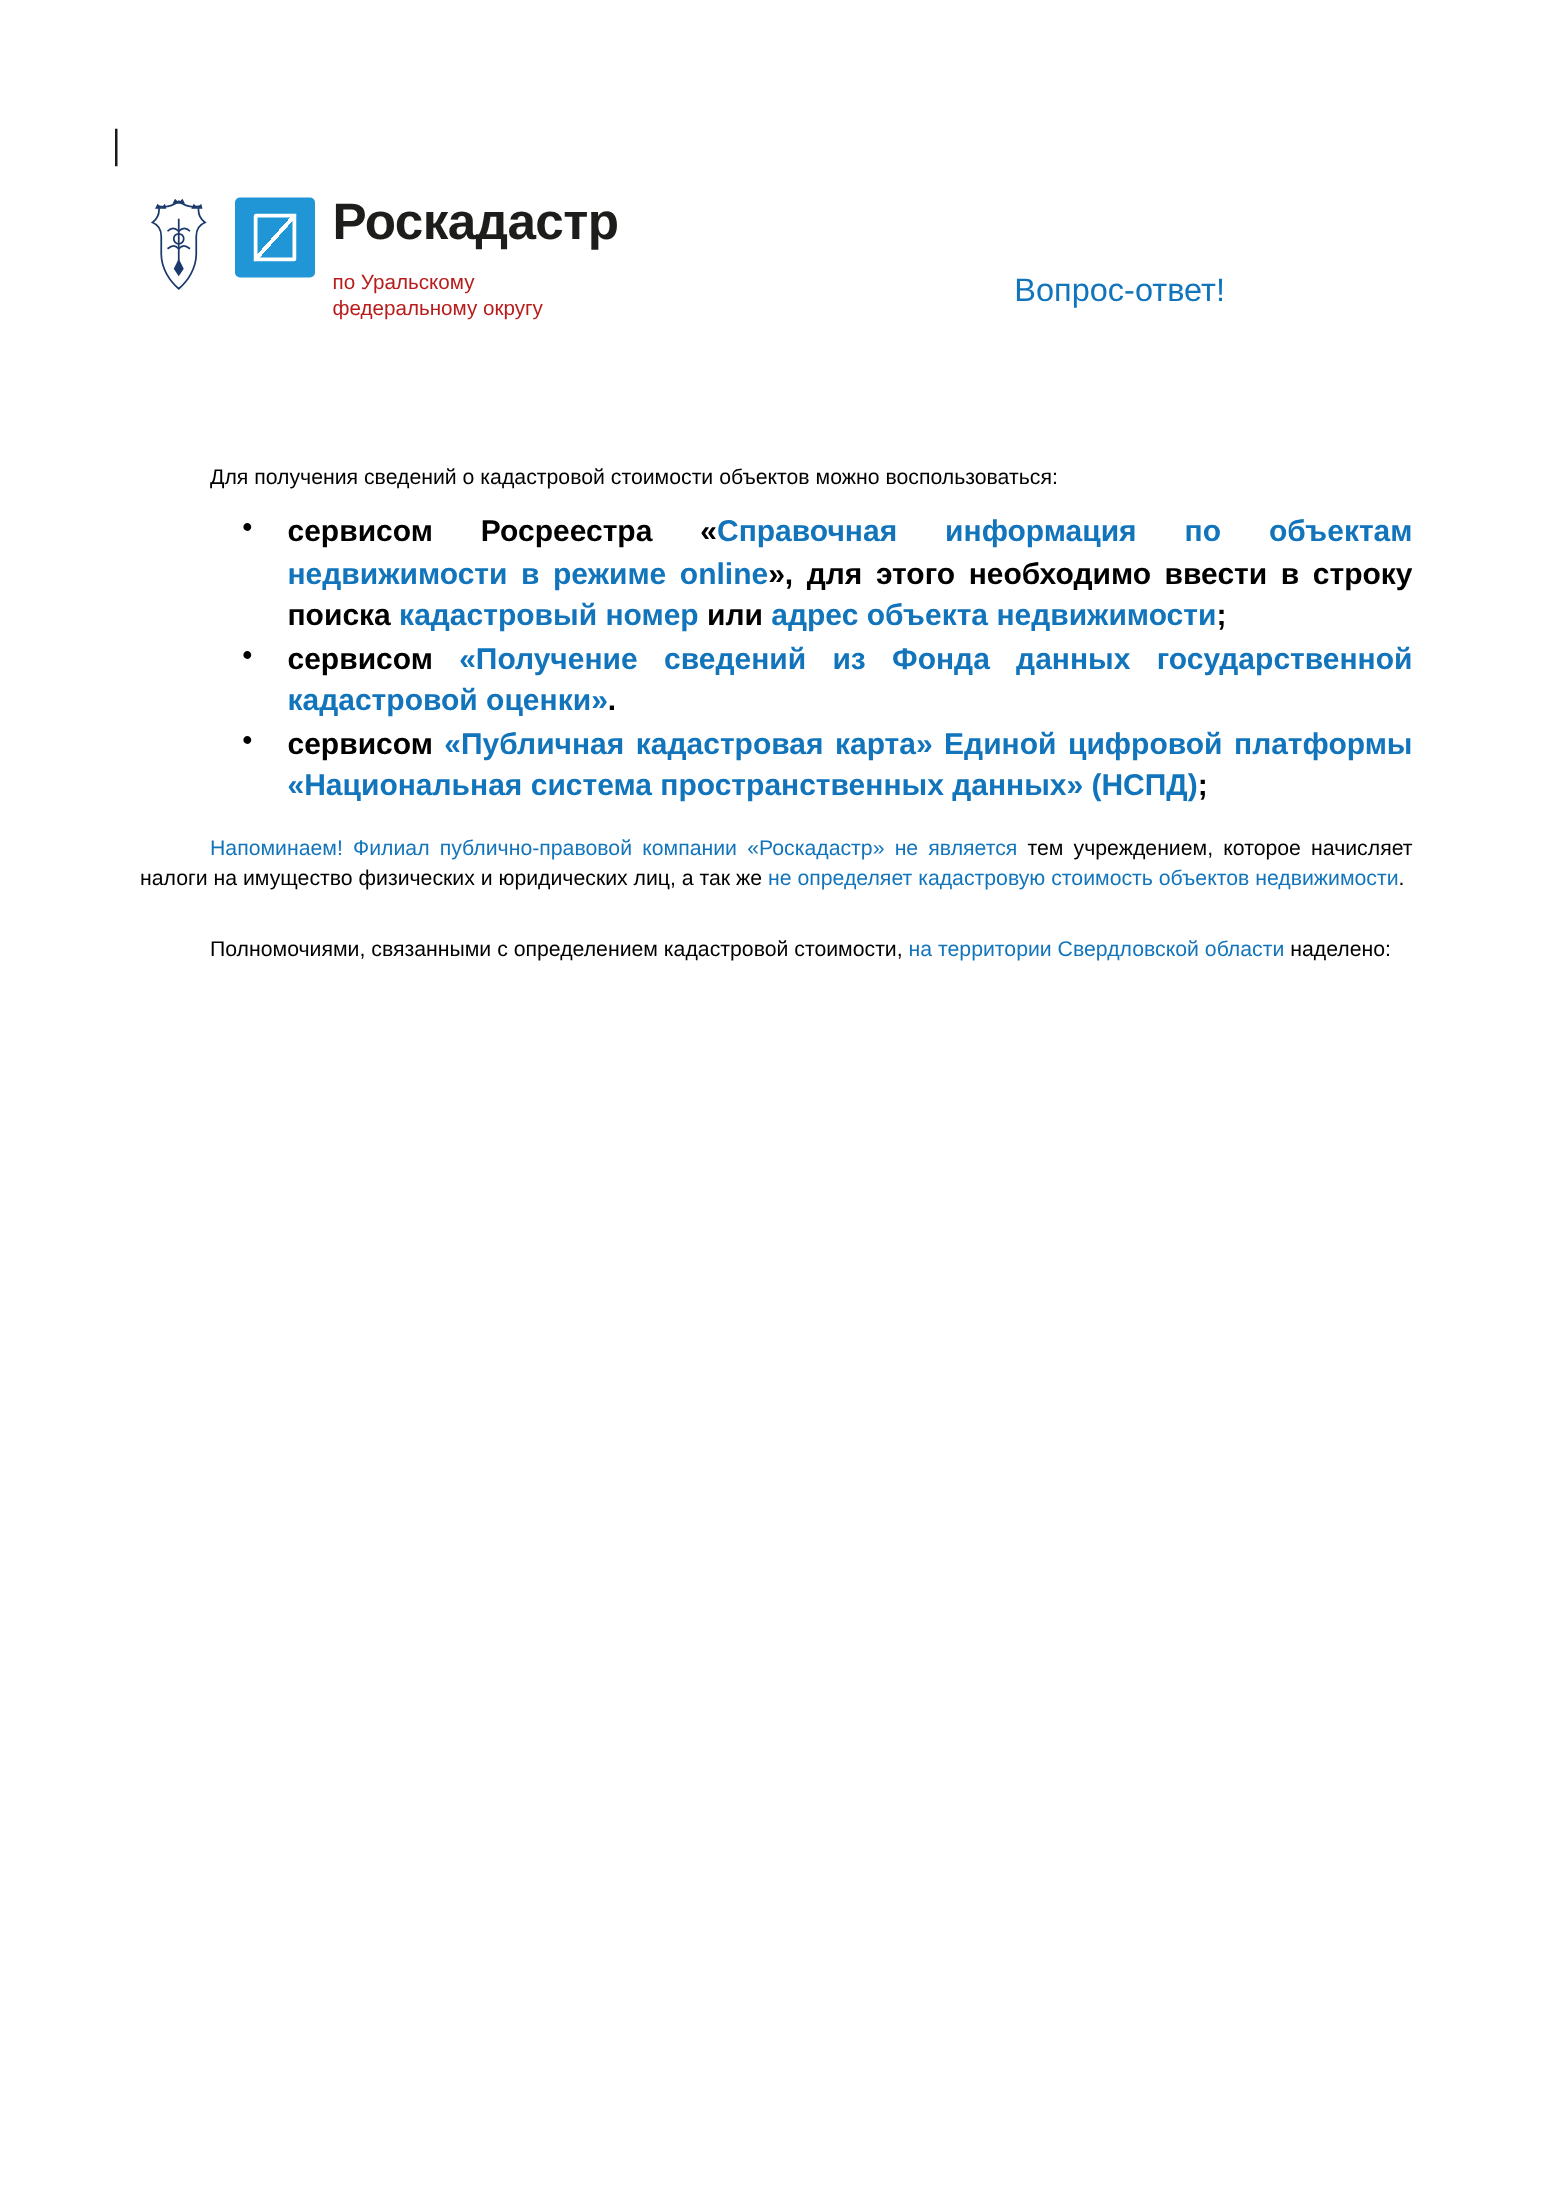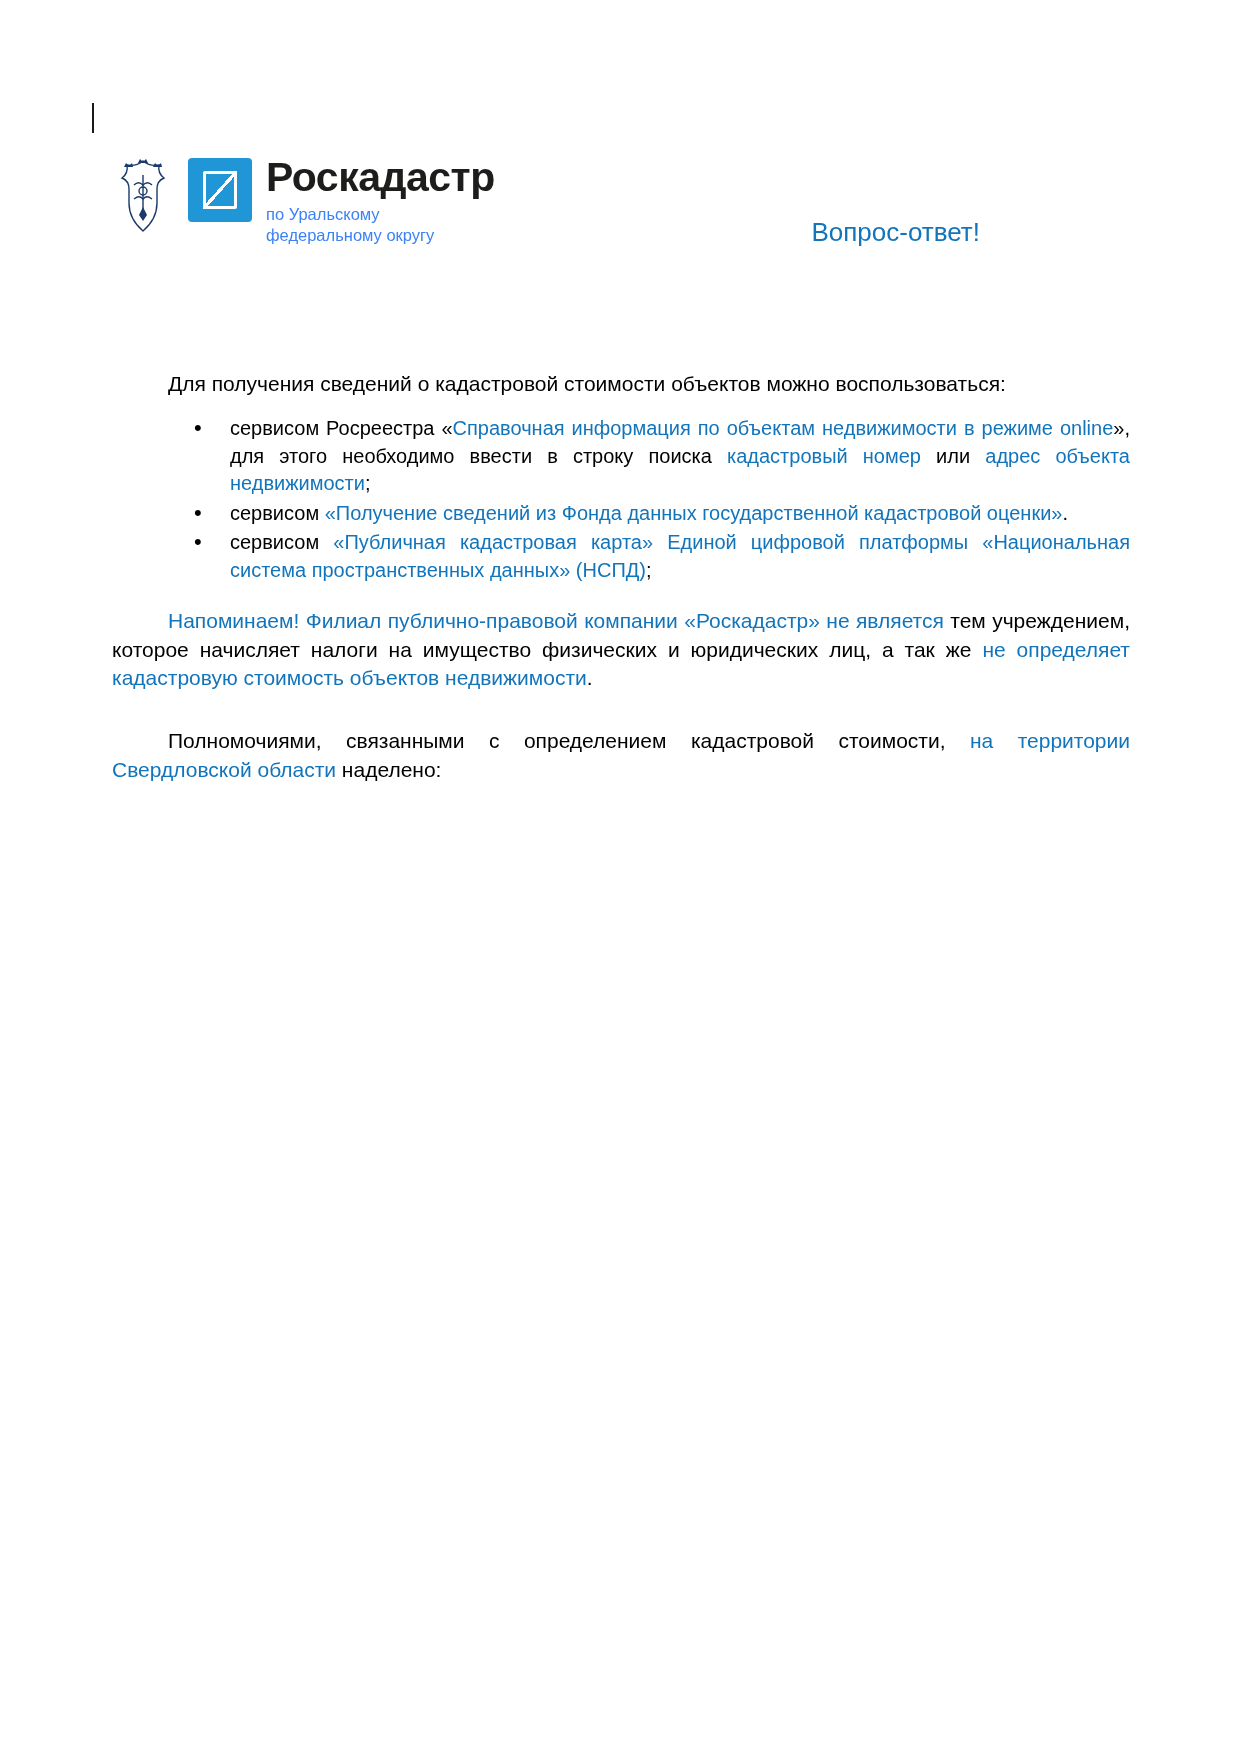--- a/index.html
+++ b/index.html
@@ -90,22 +90,22 @@
   }
   .brand-name {
     font-size: 41px;
     font-weight: bold;
     color: #1d1d1b;
     letter-spacing: -0.5px;
     margin-top: 2px;
   }
   .brand-sub {
     font-size: 16.5px;
-    color: #3b82f6;
-    margin-top: 6px;
+    color: #b91c1c;
+    margin-top: 18px;
     line-height: 1.25;
   }
   .header-right {
     position: absolute;
     right: 0;
     top: 62px;
     font-size: 26px;
     font-weight: normal;
     color: #1275bc;
     white-space: nowrap;
@@ -120,40 +120,41 @@
   }
   h1.title {
     font-size: 28.5px;
     font-weight: bold;
     color: #1275bc;
     text-align: center;
     line-height: 1.45;
     margin: 0 0 42px 0;
   }
   p.para {
-    font-size: 21px;
+    font-size: 17px;
     line-height: 1.38;
     margin: 0 0 12px 0;
     text-align: justify;
     text-justify: inter-word;
   }
   p.indent { text-indent: 56px; }
   .blue { color: #1275bc; }
   ul.bullets {
     margin: 16px 0 22px 0;
     padding-left: 118px;
     list-style: none;
   }
   ul.bullets li {
-    font-size: 20px;
+    font-size: 24px;
     line-height: 1.38;
     text-align: justify;
     text-justify: inter-word;
     position: relative;
     margin-bottom: 2px;
+    font-weight: bold;
   }
   ul.bullets li::before {
     content: "\2022";
     position: absolute;
     left: -36px;
     top: -2px;
     font-size: 22px;
     color: #000000;
   }
   .gap-md { height: 22px; }

